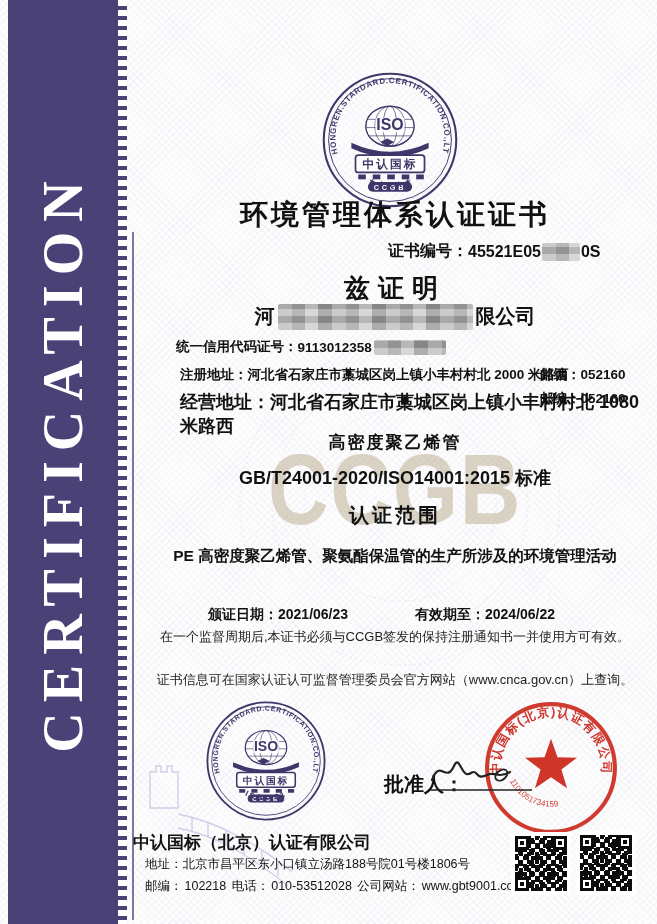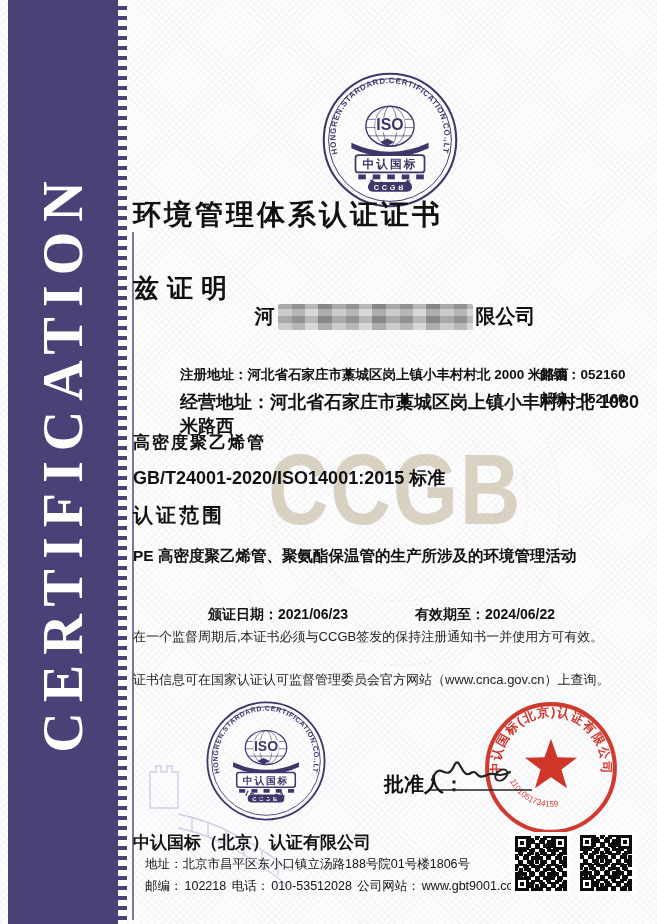--- a/index.html
+++ b/index.html
@@ -6,21 +6,21 @@
   body{width:657px;height:924px;overflow:hidden;
        font-family:"Liberation Sans","DejaVu Sans",sans-serif;color:#111;}
   .page{position:relative;width:657px;height:924px;overflow:hidden;
     background:
       repeating-linear-gradient(45deg, rgba(110,110,170,.05) 0 1px, transparent 1px 5px),
       repeating-linear-gradient(-45deg, rgba(110,110,170,.05) 0 1px, transparent 1px 5px),
       #fdfdfe;}
   .c{position:absolute;}
   .serif{font-family:"Liberation Serif","DejaVu Serif",serif;}
   .bold{font-weight:700;}
-  .ctr{left:133px;width:524px;}
+  .ctr{left:133px;width:524px;text-align:center;}
   .sidebar{left:8px;top:0;width:110px;height:924px;background:#4a4277;}
   .perf{left:118px;top:0;width:9px;height:924px;
     background:repeating-linear-gradient(180deg,#ffffff 0 6px,#4a4277 6px 10px);}
   .sidebar-text{left:-267px;top:422px;width:660px;height:80px;line-height:80px;
     transform:rotate(-90deg);text-align:center;color:#ffffff;
     font-family:"Liberation Serif","DejaVu Serif",serif;font-weight:700;
     font-size:56px;letter-spacing:10px;}
   .vline{left:132px;top:232px;width:2px;height:688px;background:rgba(74,66,119,.72);}
   .mosaic{display:inline-block;border-radius:2px;
     background:
@@ -102,29 +102,40 @@
     </g>
     <rect x="68" y="161" width="64" height="14" rx="7" fill="#3e376a"></rect>
     <text x="100" y="172" font-size="10.5" font-weight="bold" fill="#ffffff" text-anchor="middle" letter-spacing="4">CCGB</text>
     <text font-size="12" fill="#3e376a">
       <textPath href="#t1bot" startOffset="50%" text-anchor="middle">★  ★  ★  ★  ★</textPath>
     </text>
   </svg>
 
   <div class="c ctr serif bold" style="top:196px;font-size:28px;letter-spacing:3px">环境管理体系认证证书</div>
 
+  <div class="c bold" style="left:388px;top:241px;font-size:16px;display:flex;align-items:center">
+    <span>证书编号：</span>
+    <span>45521E05</span>
+    <span class="mosaic" style="width:38px;height:18px;margin:0 1px"></span>
+    <span>0S</span>
+  </div>
 
   <div class="c ctr serif bold" style="top:271px;font-size:26px;letter-spacing:8px">兹证明</div>
 
   <div class="c" style="left:133px;top:303px;width:524px;display:flex;justify-content:center;align-items:center">
     <span class="serif bold" style="font-size:20px">河</span>
     <span class="mosaic" style="width:195px;height:26px;margin:0 3px"></span>
     <span class="serif bold" style="font-size:20px">限公司</span>
   </div>
 
+  <div class="c bold" style="left:176px;top:338px;font-size:13.5px;display:flex;align-items:center">
+    <span>统一信用代码证号：</span>
+    <span>9113012358</span>
+    <span class="mosaic" style="width:72px;height:15px;margin-left:2px"></span>
+  </div>
 
   <div class="c bold" style="left:180px;top:366px;font-size:13.5px">
     <span>注册地址：</span><span>河北省石家庄市藁城区岗上镇小丰村村北 2000 米路西</span>
   </div>
   <div class="c bold" style="left:540px;top:366px;font-size:13.5px">
     <span>邮编：</span><span>052160</span>
   </div>
 
   <div class="c bold" style="left:180px;top:390px;font-size:18px">
     <span>经营地址：</span><span>河北省石家庄市藁城区岗上镇小丰村村北 1080 米路西</span>

